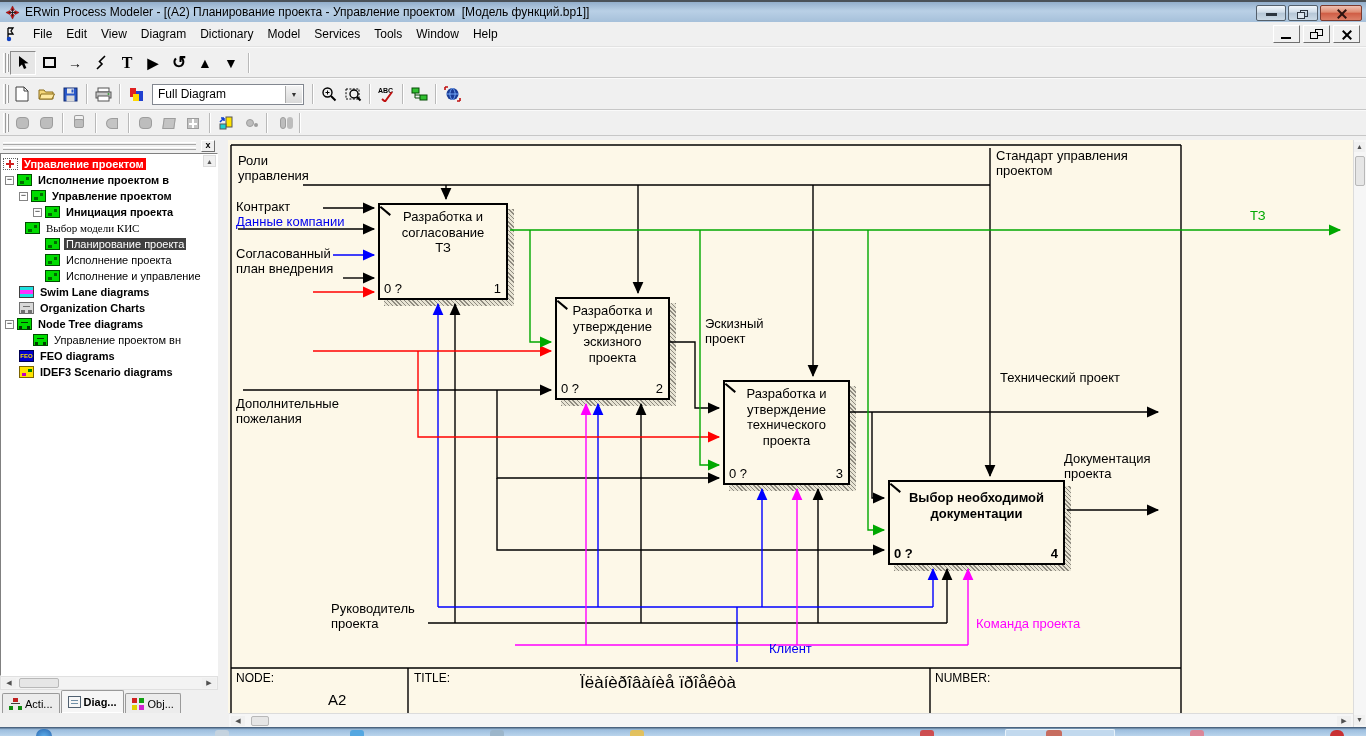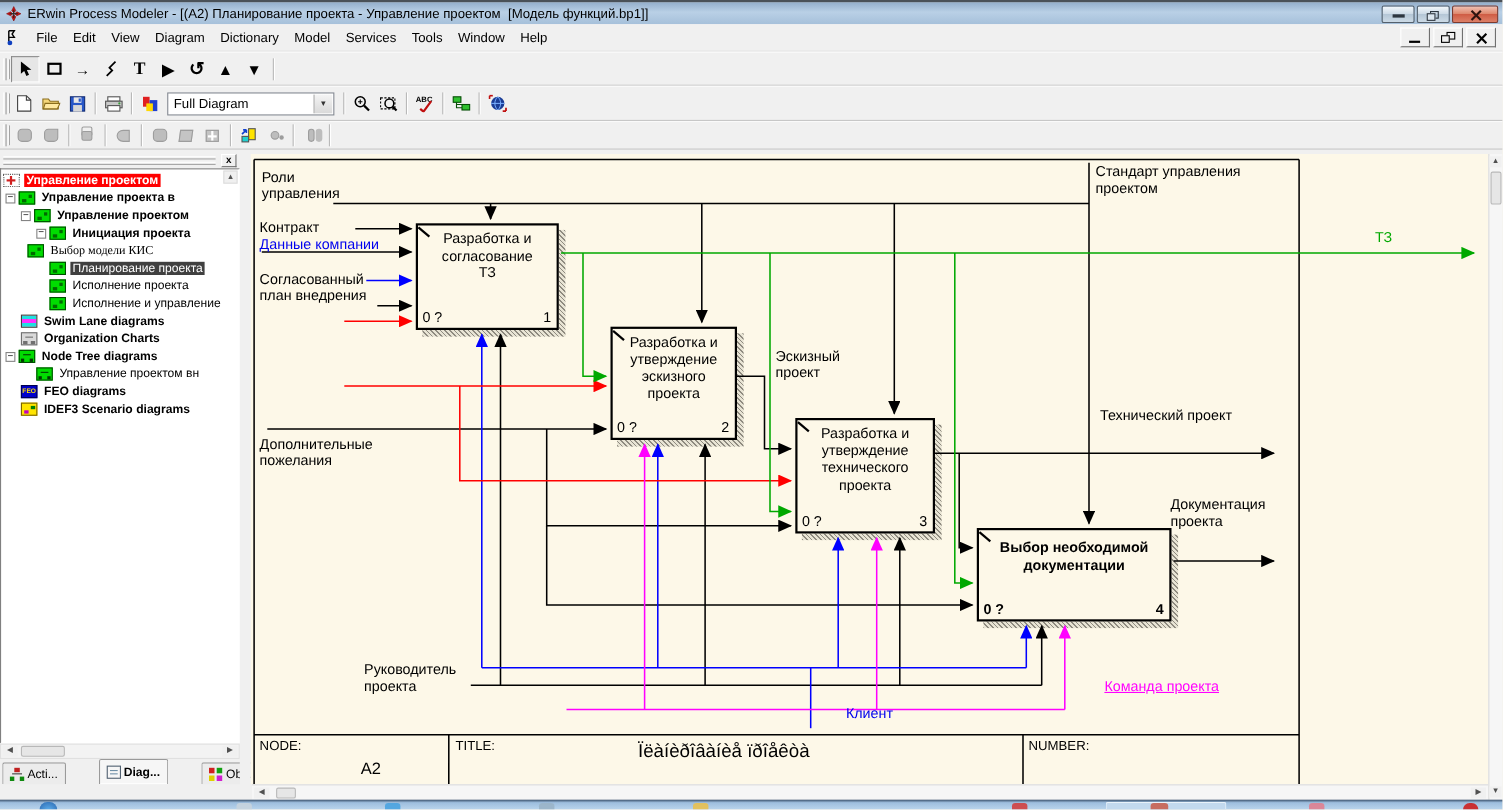--- a/index.html
+++ b/index.html
@@ -86,21 +86,21 @@
     background-size:3px 3px,3px 3px,7px 1px;background-position:1px 7px,9px 7px,3px 3px;background-repeat:no-repeat;}
   .ic-feo{background:#0000cc;border:1px solid #000050;color:#ffdf00;font-size:6px;font-weight:bold;
     text-align:center;line-height:10px;letter-spacing:0;}
   .ic-feo::before{content:"FEO";}
   .ic-idef3{background:#ffe400;border:1px solid #7c6400;
     background-image:linear-gradient(#c000c0,#c000c0),linear-gradient(#008000,#008000);
     background-size:4px 3px,4px 3px;background-position:2px 6px,8px 2px;background-repeat:no-repeat;}
   .pscroll{position:absolute;left:0;top:536px;width:218px;height:14px;background:#f3f3f3;border:1px solid #e0e0e0;}
   .sbtn{position:absolute;top:1px;width:14px;height:10px;font-size:7px;color:#505050;text-align:center;line-height:10px;background:#f0f0f0;}
   .thumb{position:absolute;background:#e6e6e6;border:1px solid #b8b8b8;border-radius:2px;}
-  .ptabs{position:absolute;left:0;top:550px;width:218px;height:23px;display:flex;align-items:flex-end;padding-left:2px;background:#f0f0f0;gap:29px;}
+  .ptabs{position:absolute;left:0;top:550px;width:218px;height:23px;display:flex;align-items:flex-end;padding-left:2px;background:#f0f0f0;}
   .ptab{height:20px;display:flex;align-items:center;gap:3px;font-size:11px;padding:0 6px;
     border:1px solid #9a9a9a;border-bottom:none;border-radius:2px 2px 0 0;background:#ececec;margin-right:1px;white-space:nowrap;}
   .ptab.active{height:23px;font-weight:bold;background:#f6f6f6;box-shadow:0 -1px 0 #fff inset;}
   .tabicon{width:13px;height:12px;flex:none;}
   .ic-acti-tab{background-image:linear-gradient(#c02020,#c02020),linear-gradient(#108a10,#108a10),linear-gradient(#108a10,#108a10),linear-gradient(#404040,#404040);
     background-size:5px 4px,4px 4px,4px 4px,9px 1px;background-position:4px 0px,0px 8px,9px 8px,2px 5px;background-repeat:no-repeat;}
   .ic-diag-tab{border:1px solid #506070;background:linear-gradient(#fff,#dce8f2);
     background-image:linear-gradient(#7090a8,#7090a8),linear-gradient(#7090a8,#7090a8);
     background-size:7px 1px,7px 1px;background-position:2px 3px,2px 6px;background-repeat:no-repeat;}
   .ic-obj-tab{background-image:linear-gradient(#d02020,#d02020),linear-gradient(#10a010,#10a010),linear-gradient(#e0d000,#e0d000),linear-gradient(#d020d0,#d020d0);
@@ -355,21 +355,21 @@
   </div>
   <div class="treebox">
     <div style="height:2px;"></div>
     <div class="titem root" style="padding-left:2px;">
       <span class="ticon ic-model"></span>
       <span class="tlabel">Управление проектом</span>
     </div>
     <div class="titem" style="padding-left:4px;">
       <span class="exp"></span>
       <span class="ticon ic-act"></span>
-      <span class="tlabel">Управление проекта в</span>
+      <span class="tlabel">Исполнение проектом в</span>
     </div>
     <div class="titem" style="padding-left:18px;">
       <span class="exp"></span>
       <span class="ticon ic-act"></span>
       <span class="tlabel">Управление проектом</span>
     </div>
     <div class="titem" style="padding-left:32px;">
       <span class="exp"></span>
       <span class="ticon ic-act"></span>
       <span class="tlabel">Инициация проекта</span>
@@ -570,21 +570,21 @@
 проектом</div>
   <div class="dlabel c-green" style="left:1022px;top:68px;">ТЗ</div>
   <div class="dlabel" style="left:477px;top:176px;">Эскизный
 проект</div>
   <div class="dlabel" style="left:772px;top:230px;">Технический проект</div>
   <div class="dlabel" style="left:836px;top:311px;">Документация
 проекта</div>
   <div class="dlabel" style="left:103px;top:461px;">Руководитель
 проекта</div>
   <div class="dlabel c-blue" style="left:541px;top:501px;">Клиент</div>
-  <div class="dlabel c-mag" style="left:776px;top:476px;text-decoration:underline;">Команда проекта</div>
+  <div class="dlabel c-mag" style="left:748px;top:476px;">Команда проекта</div>
 
   <div class="nbtext" style="left:8px;top:531px;">NODE:</div>
   <div class="nbvalue" style="left:100px;top:551px;">A2</div>
   <div class="nbtext" style="left:186px;top:531px;">TITLE:</div>
   <div class="kit-title-value">Ïëàíèðîâàíèå ïðîåêòà</div>
   <div class="nbtext" style="left:707px;top:531px;">NUMBER:</div>
 </div>
 
 <div class="hscroll">
   <div class="sbtn" style="left:2px;top:2px;">◀</div>

